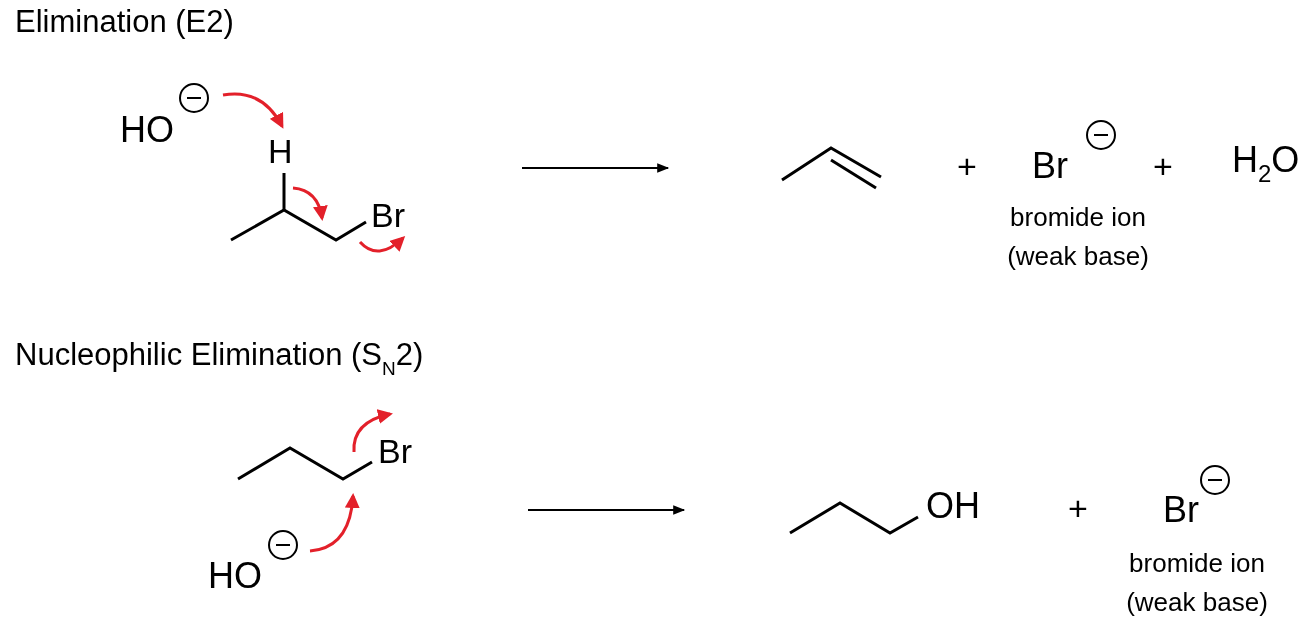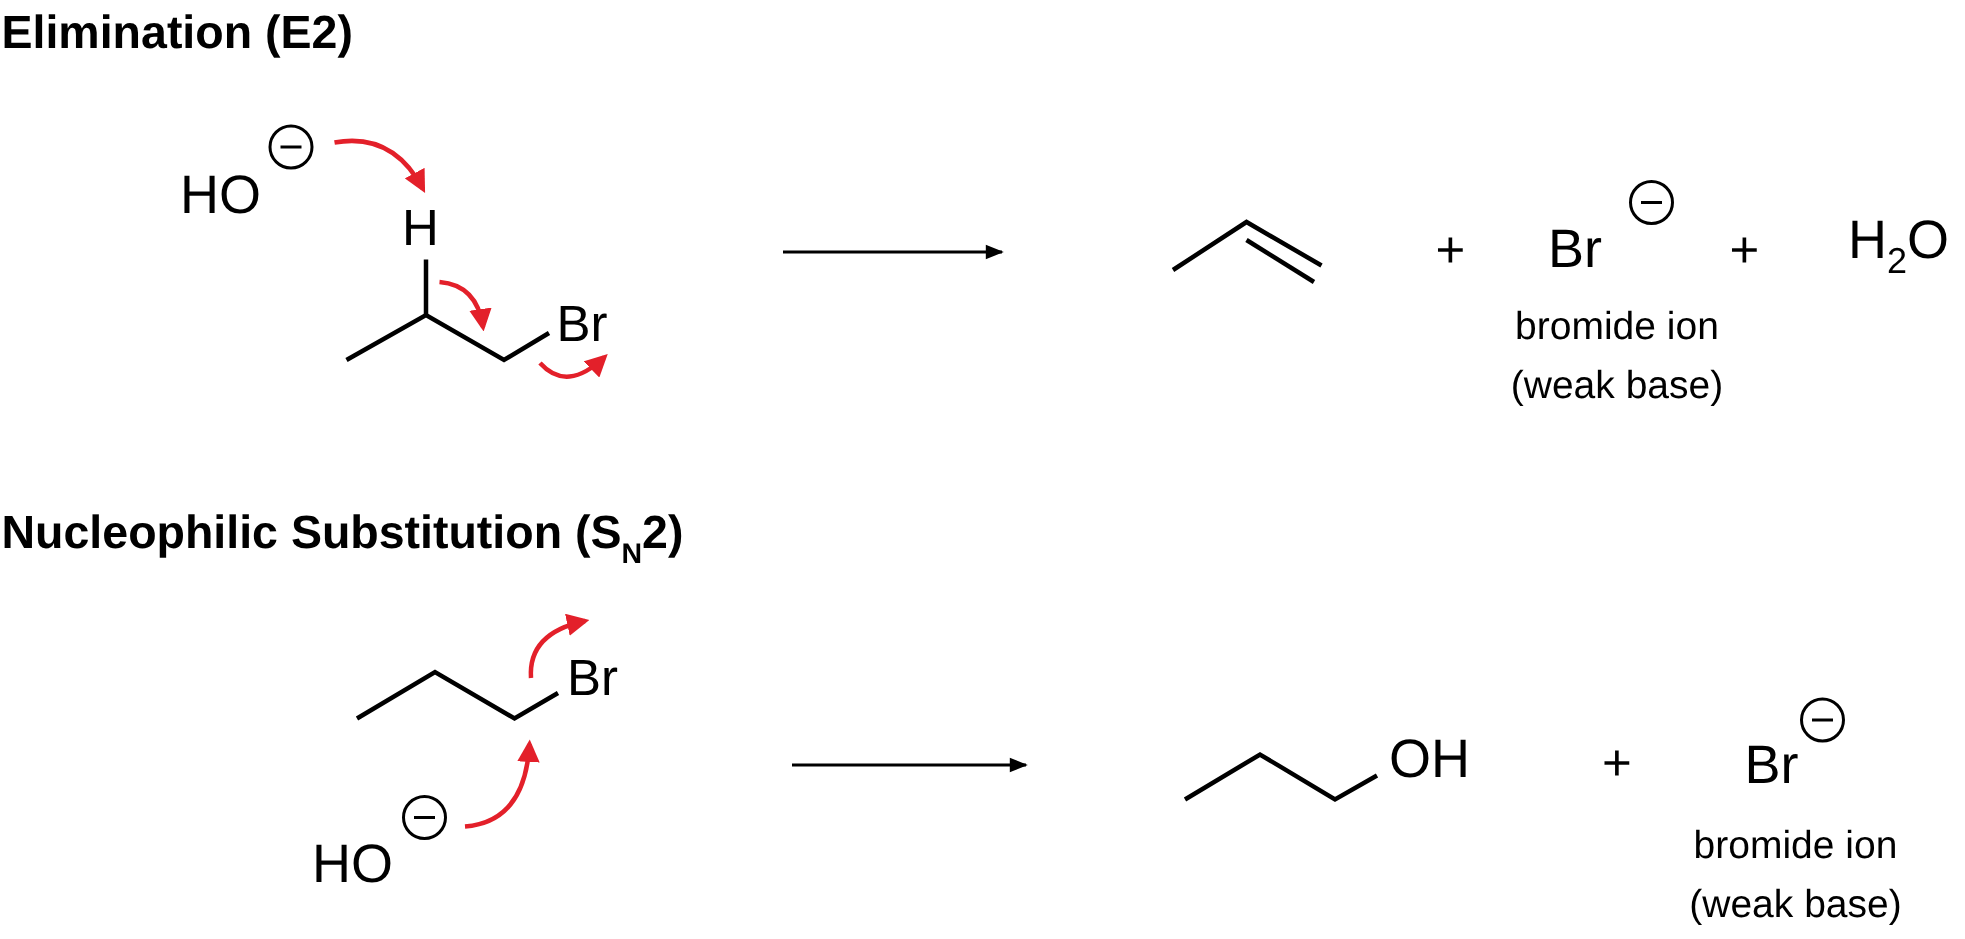--- a/index.html
+++ b/index.html
@@ -1,29 +1,29 @@
 <!DOCTYPE html>
 <html><head>
 <meta charset="utf-8">
 <style>
   html, body { margin:0; padding:0; background:#ffffff; }
   body { width:1310px; height:626px; position:relative; overflow:hidden; font-family:"Liberation Sans", sans-serif; color:#000; }
-  .title { position:absolute; left:1px; font-weight:bold; font-size:31px; line-height:1; white-space:nowrap; }
+  .title { position:absolute; left:15px; font-weight:normal; font-size:31px; line-height:1; white-space:nowrap; }
   .title .sub { font-size:19px; position:relative; top:10px; }
   svg.canvas { position:absolute; left:0; top:0; }
   .lbl { font-family:"Liberation Sans", sans-serif; }
 </style>
 </head>
 <body>
 
 <div class="title" style="top:6px;">
   <span>Elimination (E2)</span>
 </div>
 <div class="title" style="top:339px;">
-  <span>Nucleophilic Substitution (S</span><span class="sub">N</span><span>2)</span>
+  <span>Nucleophilic Elimination (S</span><span class="sub">N</span><span>2)</span>
 </div>
 
 <svg class="canvas" width="1310" height="626" viewBox="0 0 1310 626" xmlns="http://www.w3.org/2000/svg">
   <defs>
     <marker id="redhead" viewBox="0 0 10 10" refX="8" refY="5" markerWidth="5" markerHeight="5" orient="auto">
       <path d="M0,0 L10,5 L0,10 z" fill="#e3202a"></path>
     </marker>
     <marker id="blackhead" viewBox="0 0 10 10" refX="9" refY="5" markerWidth="9" markerHeight="6" orient="auto">
       <path d="M0,1 L10,5 L0,9 z" fill="#000"></path>
     </marker>

